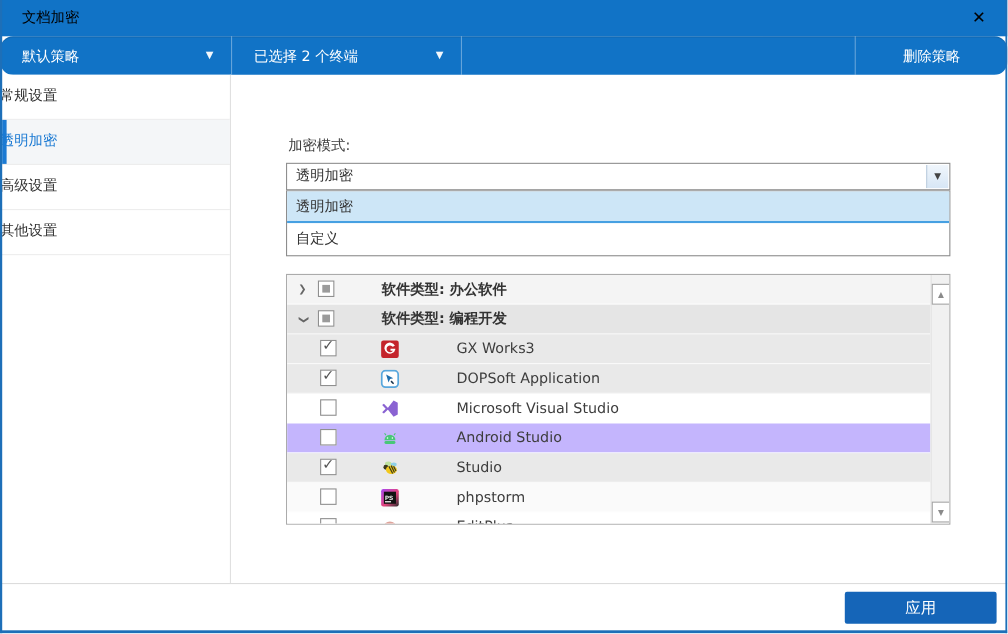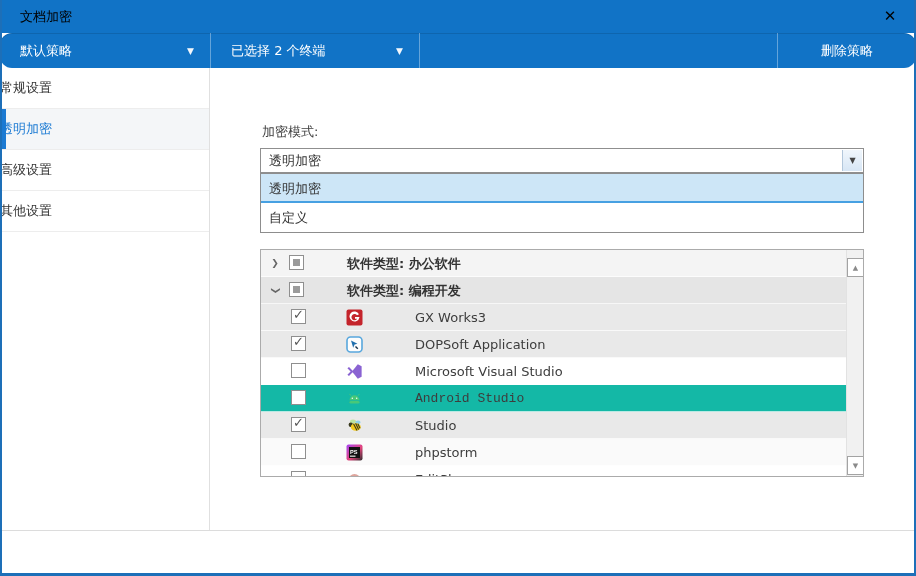--- a/index.html
+++ b/index.html
@@ -176,21 +176,21 @@
         <div class="lrow item" style="background: rgb(255, 255, 255);">
           <span class="cb"></span>
           <span class="ic">
             <svg viewBox="0 0 17 17">
               <path d="M11.8 1.2 L6 8.5 L11.8 15.8 L15.6 13.8 V3.2 Z" fill="#8a63d2"></path>
               <path d="M1.4 5.2 L4.6 8.5 L1.4 11.8 L3 13 L7.4 8.5 L3 4 Z" fill="#8a63d2"></path>
             </svg>
           </span>
           <span class="lbl">Microsoft Visual Studio</span>
         </div>
-        <div class="lrow item" style="background: #14b8a6; font-family: Liberation Mono, monospace;">
+        <div class="lrow item" style="background: #c4b5fd;">
           <span class="cb"></span>
           <span class="ic">
             <svg viewBox="0 0 17 17">
               <path d="M3.5 10.2 a5 5 0 0 1 10 0 Z" fill="#48c878"></path>
               <circle cx="6.3" cy="8.2" r="0.7" fill="#fff"></circle>
               <circle cx="10.7" cy="8.2" r="0.7" fill="#fff"></circle>
               <path d="M4.8 5.6 L3.6 3.9 M12.2 5.6 L13.4 3.9" stroke="#48c878" stroke-width="1"></path>
               <rect x="3.5" y="11" width="10" height="2.6" rx="1.3" fill="#48c878"></rect>
             </svg>
           </span>
@@ -240,13 +240,14 @@
           <span class="lbl">EditPlus</span>
         </div>
       </div>
     <div class="sb">
       <div class="sb-btn up">▲</div>
       <div class="sb-btn down">▼</div>
     </div>
   </div>
 
   <div class="footer-line"></div>
+  <button class="apply">应用</button>
 </div>
 
 </body></html>

